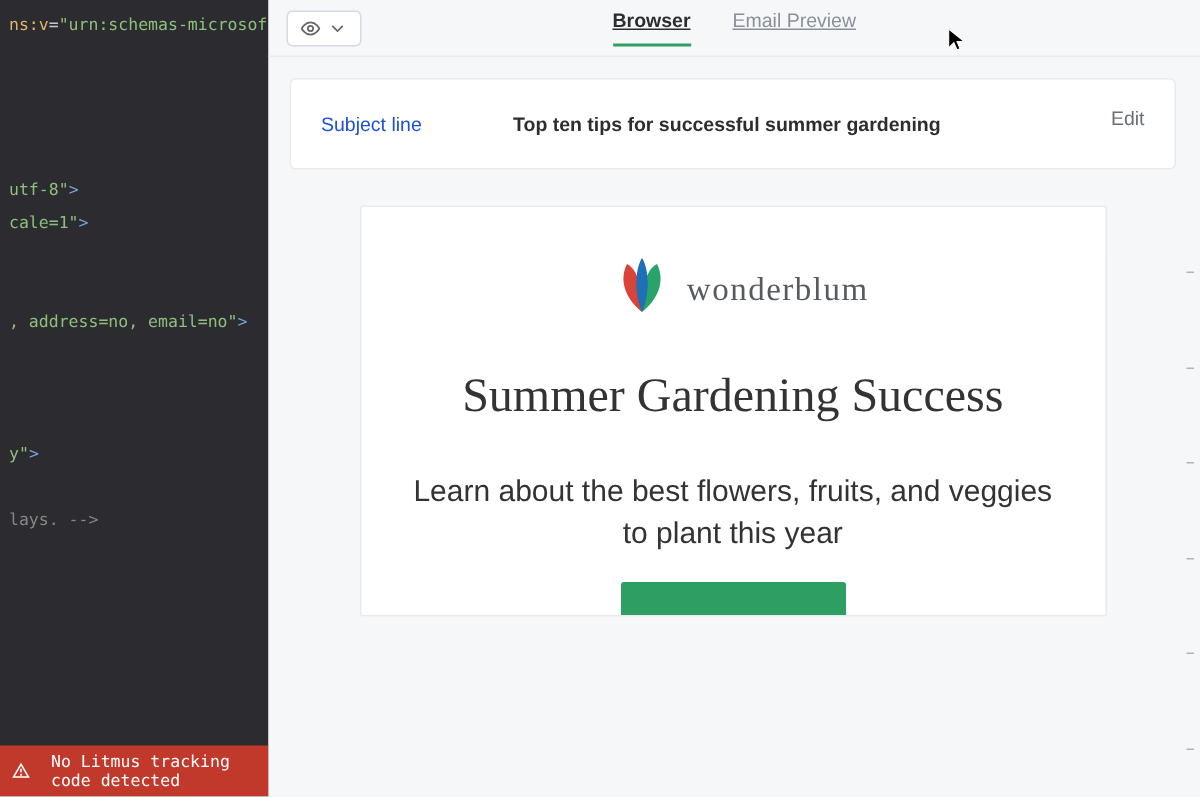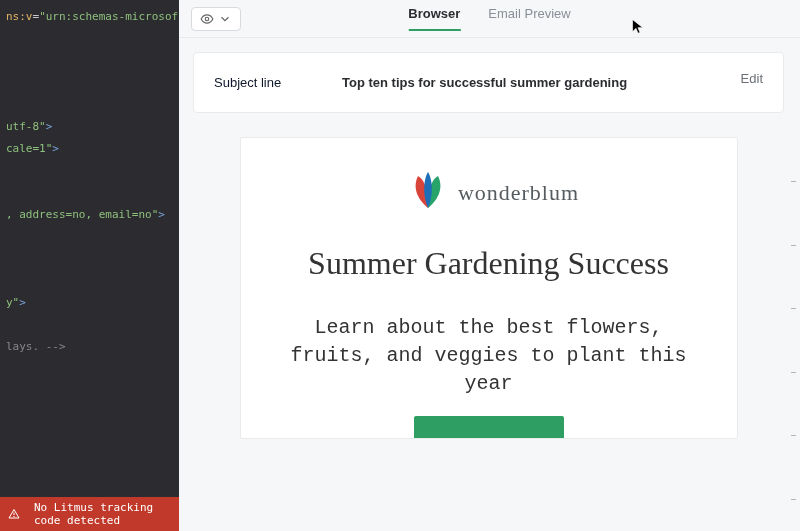--- a/index.html
+++ b/index.html
@@ -11,37 +11,37 @@
   .tok-str  { color: #8ec07c; }
   .tok-cmt  { color: #888; }
   .tok-tag  { color: #7aa6da; }
   .code-footer { position: absolute; bottom: 0; left: 0; right: 0; background: #c0392b; color: #fff; font-size: 11px; padding: 4px 8px; display: flex; align-items: center; gap: 14px; }
   .code-footer svg { width: 12px; height: 12px; flex: 0 0 12px; }
   .right-panel { flex: 1; display: flex; flex-direction: column; background: #f6f7f8; position: relative; }
   .topbar { height: 38px; display: flex; align-items: center; position: relative; border-bottom: 1px solid #e9eaec; }
   .eye-btn { margin-left: 12px; display: inline-flex; align-items: center; gap: 4px; background: #fff; border: 1px solid #d7dade; border-radius: 4px; padding: 4px 8px; color: #555; font-size: 12px; cursor: pointer; }
   .eye-btn svg { width: 14px; height: 14px; }
   .tabs { position: absolute; left: 50%; transform: translateX(-50%); display: flex; gap: 28px; font-size: 13px; }
-  .tab { color: #8a8f98; cursor: pointer; padding-bottom: 8px; }
+  .tab { color: #8a8f98; cursor: pointer; padding-bottom: 8px; text-decoration: underline; }
   .tab.active { color: #2b2d31; font-weight: 600; border-bottom: 2px solid #2e9e62; }
   .cursor { position: absolute; left: 452px; top: 18px; width: 14px; height: 18px; pointer-events: none; }
   .content { padding: 14px 16px 0 14px; flex: 1; overflow: hidden; }
   .meta-card { background: #fff; border: 1px solid #e9eaec; border-radius: 4px; padding: 16px 20px; position: relative; }
   .meta-row { display: flex; align-items: baseline; font-size: 13px; padding: 6px 0; }
-  .meta-label { width: 100px; color: #0f172a; }
+  .meta-label { width: 100px; color: #1d4ed8; }
   .meta-value { color: #2b2d31; }
   .meta-value.strong { font-weight: 600; margin-left: 28px; }
   .edit-link { position: absolute; right: 20px; top: 18px; color: #6b7077; font-size: 13px; cursor: pointer; }
   .preview-wrap { margin-top: 24px; display: flex; justify-content: center; }
   .preview-card { width: 498px; background: #fff; border: 1px solid #e9eaec; border-radius: 2px; padding: 32px 28px 0 28px; display: flex; flex-direction: column; align-items: center; }
   .logo { display: flex; flex-direction: row; align-items: center; margin-bottom: 28px; }
   .logo-petals { display: flex; align-items: flex-end; margin-bottom: 6px; }
   .brand { font-family: Georgia, "Times New Roman", serif; color: #555b5f; font-size: 22px; letter-spacing: 1px; }
   .headline { font-family: Georgia, "Times New Roman", serif; color: #333; font-size: 32px; line-height: 1.2; text-align: center; margin-bottom: 32px; }
-  .subhead { font-family: Liberation Mono, monospace; color: #333; font-size: 20px; text-align: center; line-height: 1.4; margin-bottom: 18px; }
+  .subhead { font-family: Liberation Sans, sans-serif; color: #333; font-size: 20px; text-align: center; line-height: 1.4; margin-bottom: 18px; }
   .cta-peek { width: 150px; height: 22px; background: #2e9e62; border-radius: 2px 2px 0 0; margin: 0 auto; }
   .right-edge { position: absolute; right: 0; top: 150px; bottom: 0; width: 14px; display: flex; flex-direction: column; justify-content: space-around; align-items: center; }
   .edge-tick { width: 5px; height: 1px; background: #b0b5bc; }
 </style>
 </head>
 <body>
 
 <div class="app">
   <div class="code-panel">
     <div id="code-lines">

